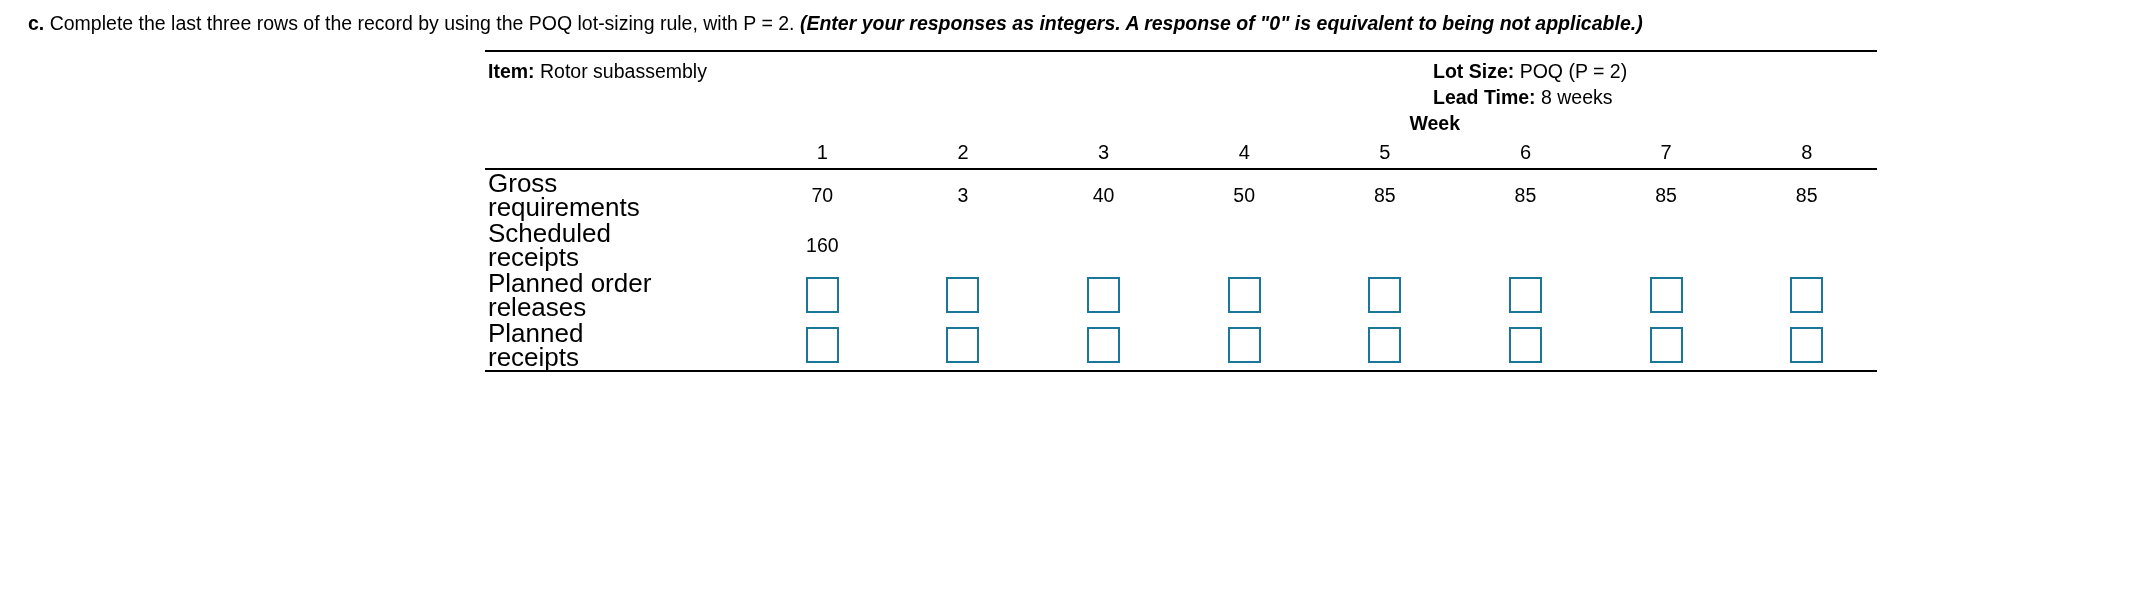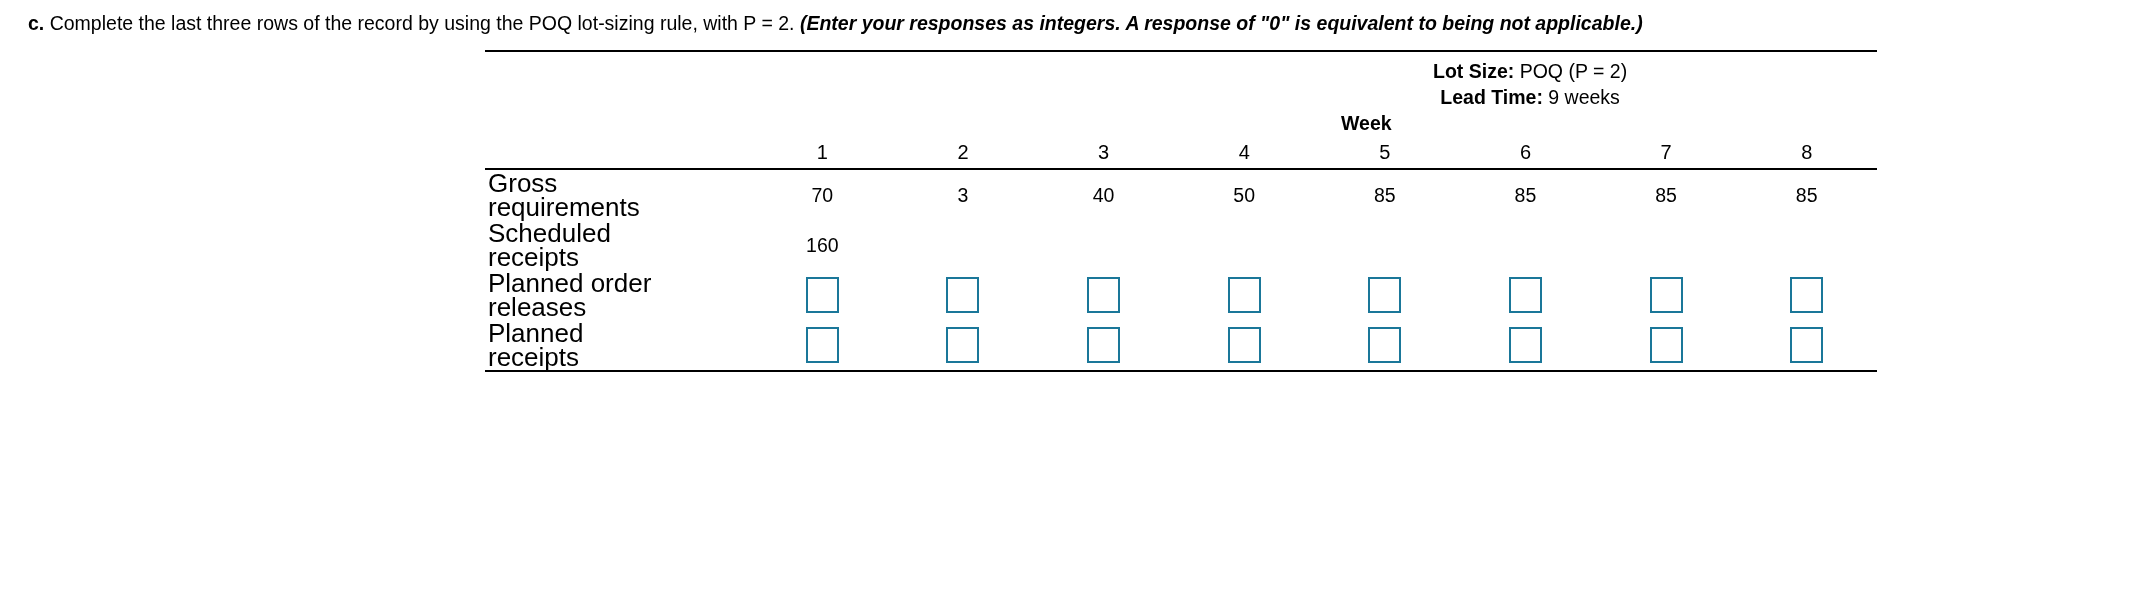--- a/index.html
+++ b/index.html
@@ -64,29 +64,29 @@
     white-space: nowrap;
   }
   .meta-right {
     position: absolute;
     left: 948px;
     top: 6px;
     font-size: 19.5px;
     line-height: 26px;
     white-space: nowrap;
   }
-  .meta-right .line { display: block; text-align: center; }
+  .meta-right .line { display: block; }
   .bold { font-weight: bold; }
 
   .week-title {
     position: absolute;
-    left: 856px;
+    left: 875px;
     top: 58px;
     width: 100px;
-    text-align: left;
+    text-align: right;
     font-size: 19.5px;
     font-weight: bold;
     line-height: 26px;
   }
 
   
   .grid-row {
     position: relative;
     display: flex;
     align-items: center;
@@ -146,28 +146,32 @@
   <span class="lead">c.</span>
   <span>Complete the last three rows of the record by using the POQ lot-sizing rule, with P = 2.</span>
   <span class="note">(Enter your responses as integers. A response of "0" is equivalent to being not applicable.)</span>
 </div>
 
 <div class="record">
 
   <div class="rule-top"></div>
 
   <div class="meta">
+    <div class="meta-item">
+      <span class="bold">Item:</span>
+      <span>Rotor subassembly</span>
+    </div>
     <div class="meta-right">
       <span class="line">
         <span class="bold">Lot Size:</span>
         <span>POQ (P = 2)</span>
       </span>
       <span class="line">
         <span class="bold">Lead Time:</span>
-        <span>9 weeks</span>
+        <span>8 weeks</span>
       </span>
     </div>
     <div class="week-title">Week</div>
   </div>
 
   <div class="grid-row header-row">
     <div class="label-cell"></div>
     <div class="oh-cell"></div>
     <div class="weeks">
       <div class="wk">1</div>

